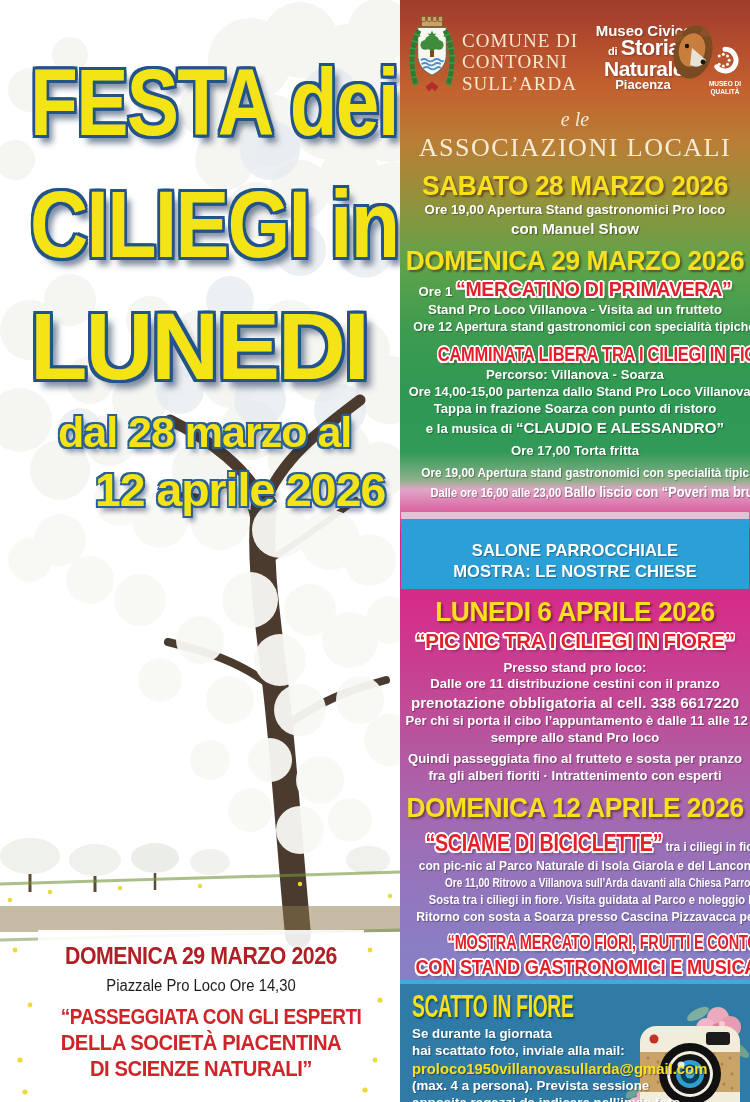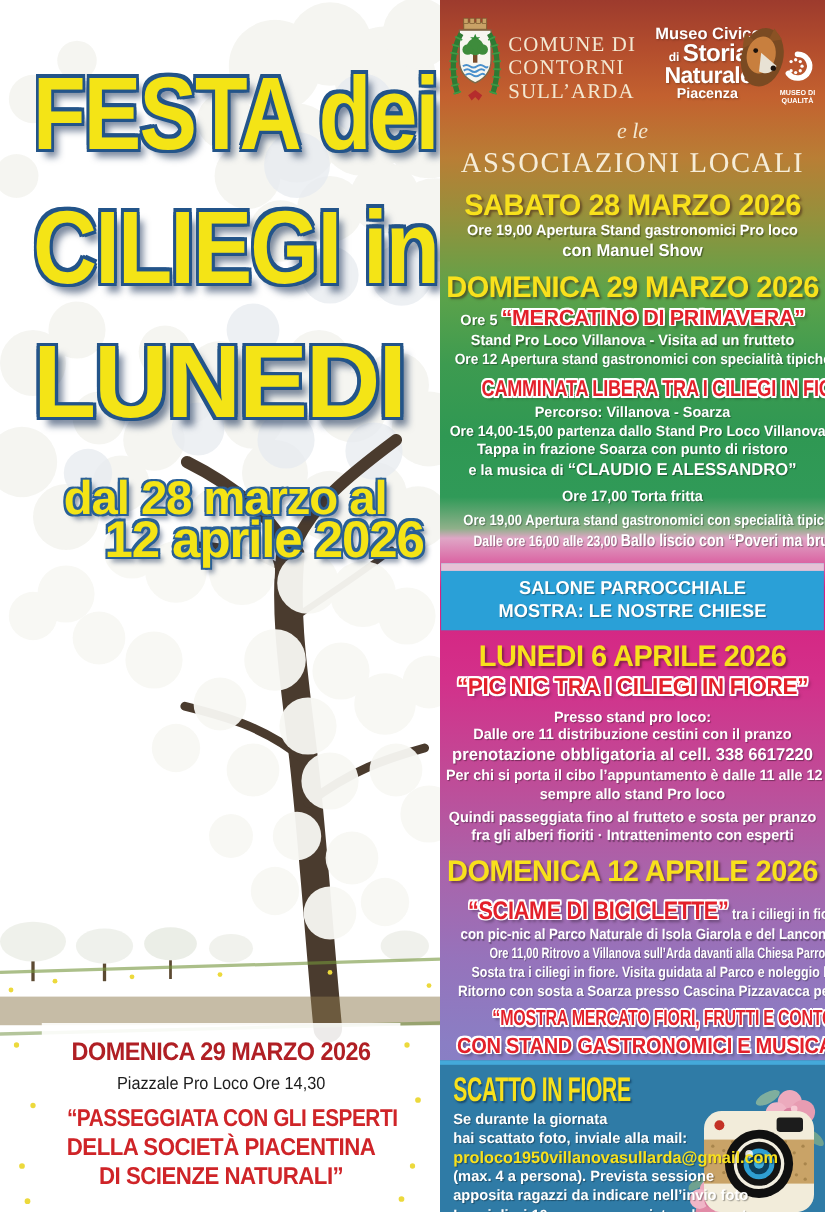--- a/index.html
+++ b/index.html
@@ -71,21 +71,21 @@
   .b{font-size:13.5px;font-weight:bold;text-shadow:1px 1px 1px rgba(0,0,0,.35);}
   .bb{font-size:15.5px;font-weight:bold;text-shadow:1px 1px 1px rgba(0,0,0,.4);}
   .ro{font-weight:bold;color:#e3202a;letter-spacing:-.3px;
     text-shadow:-1.5px -1.5px 0 #fff,1.5px -1.5px 0 #fff,-1.5px 1.5px 0 #fff,1.5px 1.5px 0 #fff,
       0 -1.6px 0 #fff,0 1.6px 0 #fff,-1.6px 0 0 #fff,1.6px 0 0 #fff,3px 3px 3px rgba(0,0,0,.35);}
   .ro-md{font-size:20px;}
   .ro-lg{font-size:21px;}
   .ro-xl{font-size:23px;}
   .mt2{margin-top:5px;}
   .band{background:#2aa0d7;border-top:7px solid #e6c1d6;margin:10px 1px 4px;
-        padding:5px 0 7px;}
+        padding:21px 0 7px;}
   .bandline{font-size:17px;font-weight:bold;line-height:1.25;
         text-shadow:1px 1px 1px rgba(0,0,0,.35);}
 
   
   .scatto{margin-top:auto;flex:none;position:relative;height:186px;
     background:#2f7ba6;border-top:4px solid #44a9da;
     text-align:left;padding:6px 0 0 12px;box-sizing:border-box;}
   .sc-h{font-size:31px;font-weight:bold;color:#f8e11c;letter-spacing:-.5px;line-height:1.1;
     text-shadow:2px 2px 2px rgba(0,30,60,.5);position:relative;z-index:2;white-space:nowrap;}
   .sc-b{font-size:13.5px;font-weight:bold;line-height:1.3;white-space:nowrap;
@@ -224,21 +224,21 @@
           <circle cx="365" cy="1090" r="2.6"></circle>
             <circle cx="25" cy="1092" r="2.6"></circle>
         </g>
       </g>
     </svg>
 
     <div class="title-wrap">
       <div class="t-big" style="top: 56px; transform-origin: 0px 50%; transform: scaleX(0.833);">FESTA dei</div>
       <div class="t-big" style="top: 178px; transform-origin: 0px 50%; transform: scaleX(0.858);">CILIEGI in</div>
       <div class="t-big" style="top: 300px; transform-origin: 0px 50%;">LUNEDI</div>
-      <div class="t-date" style="top: 429px; left: 58px; transform-origin: 0px 50%;">dal 28 marzo al</div>
+      <div class="t-date" style="top: 408px; left: 58px; transform-origin: 0px 50%;">dal 28 marzo al</div>
       <div class="t-date" style="top: 462px; left: 95px; font-size: 47px; transform-origin: 0px 50%; transform: scaleX(0.986);">12 aprile 2026</div>
     </div>
 
     <div class="white-box">
       <div class="wb-h" style="transform-origin: 50% 50%; transform: scaleX(0.926);">DOMENICA 29 MARZO 2026</div>
       <div class="wb-s" style="transform-origin: 50% 50%; transform: scaleX(0.926);">Piazzale Pro Loco Ore 14,30</div>
       <div class="wb-t" style="transform-origin: 50% 50%; transform: scaleX(0.86);">“PASSEGGIATA CON GLI ESPERTI</div>
       <div class="wb-t" style="transform-origin: 50% 50%; transform: scaleX(0.92);">DELLA SOCIETÀ PIACENTINA</div>
       <div class="wb-t" style="transform-origin: 50% 50%; transform: scaleX(0.92);">DI SCIENZE NATURALI”</div>
     </div>
@@ -314,21 +314,21 @@
     <div class="assoc">ASSOCIAZIONI LOCALI</div>
 
     <div id="sections">
         <div class="sec">
           <div class="line hy" style="transform-origin: 50% 50%; transform: scaleX(0.977);"><span>SABATO 28 MARZO 2026</span></div>
           <div class="line b" style="transform-origin: 50% 50%; transform: scaleX(0.977);"><span>Ore 19,00 Apertura Stand gastronomici Pro loco</span></div>
           <div class="line bb" style="transform-origin: 50% 50%; transform: scaleX(0.977);"><span>con Manuel Show</span></div>
         </div>
         <div class="sec">
           <div class="line hy" style="transform-origin: 50% 50%; transform: scaleX(0.977);"><span>DOMENICA 29 MARZO 2026</span></div>
-          <div class="line mix" style="transform-origin: 50% 50%; transform: scaleX(0.977);"><span class="b">Ore 5 </span><span class="ro ro-md">“MERCATINO DI PRIMAVERA”</span></div>
+          <div class="line mix" style="transform-origin: 50% 50%; transform: scaleX(0.977);"><span class="b">Ore 1 </span><span class="ro ro-md">“MERCATINO DI PRIMAVERA”</span></div>
           <div class="line b" style="transform-origin: 50% 50%; transform: scaleX(0.977);"><span>Stand Pro Loco Villanova - Visita ad un frutteto</span></div>
           <div class="line b" style="transform-origin: 50% 50%; transform: scaleX(0.924);"><span>Ore 12 Apertura stand gastronomici con specialità tipiche</span></div>
           <div class="line ro ro-lg mt2" style="transform-origin: 50% 50%; transform: scaleX(0.784);"><span>CAMMINATA LIBERA TRA I CILIEGI IN FIORE</span></div>
           <div class="line b" style="transform-origin: 50% 50%; transform: scaleX(0.977);"><span>Percorso: Villanova - Soarza</span></div>
           <div class="line b" style="transform-origin: 50% 50%; transform: scaleX(0.95);"><span>Ore 14,00-15,00 partenza dallo Stand Pro Loco Villanova</span></div>
           <div class="line b" style="transform-origin: 50% 50%; transform: scaleX(0.977);"><span>Tappa in frazione Soarza con punto di ristoro</span></div>
           <div class="line mix" style="transform-origin: 50% 50%; transform: scaleX(0.977);"><span class="b">e la musica di </span><span class="bb">“CLAUDIO E ALESSANDRO”</span></div>
           <div class="line b mt2" style="transform-origin: 50% 50%; transform: scaleX(0.977);"><span>Ore 17,00 Torta fritta</span></div>
           <div class="line b mt2" style="transform-origin: 50% 50%; transform: scaleX(0.879);"><span>Ore 19,00 Apertura stand gastronomici con specialità tipiche</span></div>
           <div class="line mix" style="transform-origin: 50% 50%; transform: scaleX(0.826);"><span class="b">Dalle ore 16,00 alle 23,00 </span><span class="bb">Ballo liscio con “Poveri ma brutti”</span></div>

